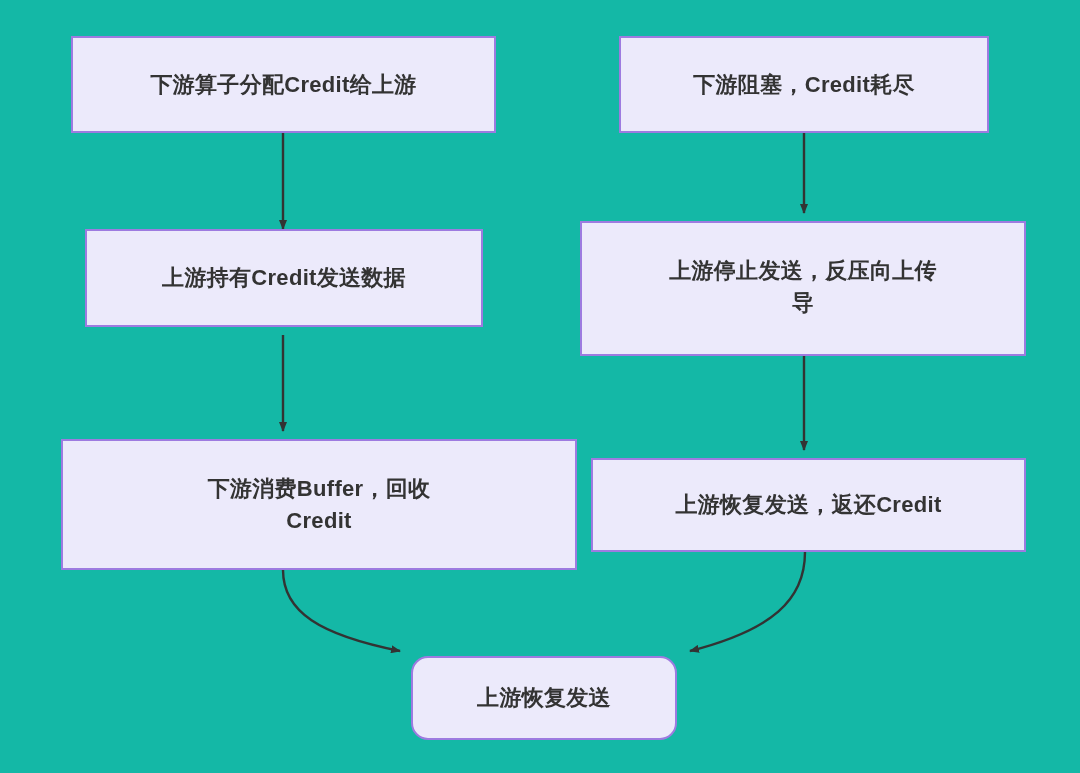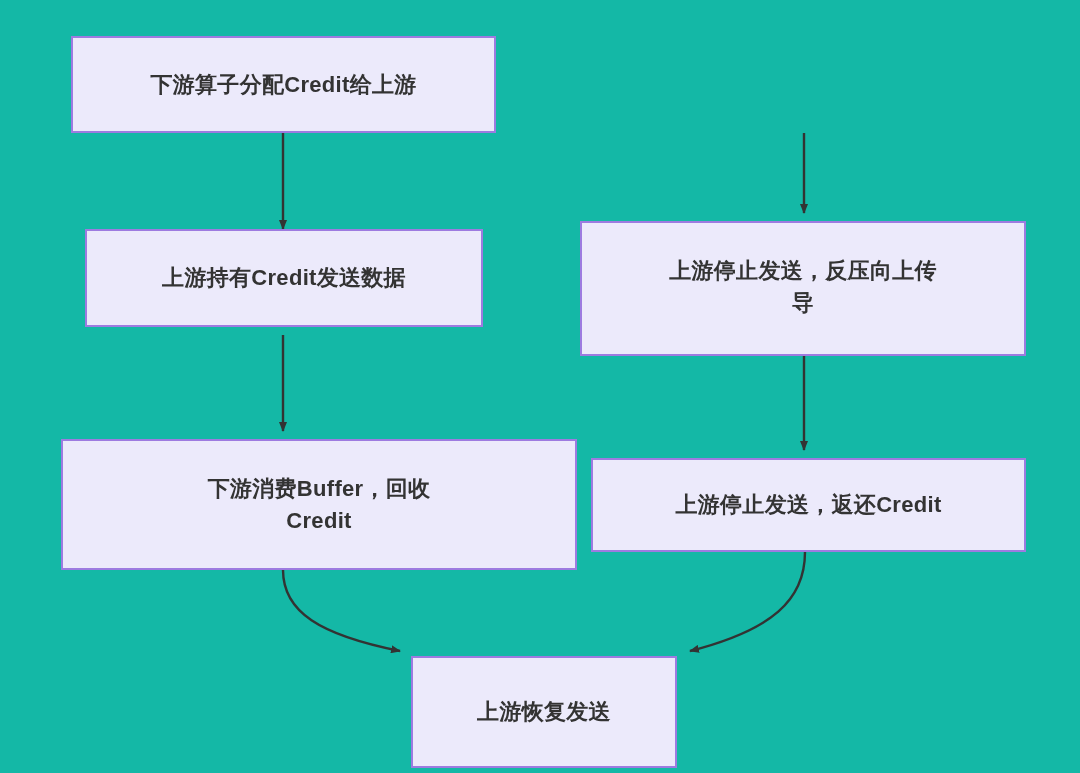--- a/index.html
+++ b/index.html
@@ -90,27 +90,30 @@
 
   <div class="node" style="left:85px; top:229px; width:398px; height:98px;">
     <span class="node-label">上游持有Credit发送数据</span>
   </div>
 
   <div class="node" style="left:61px; top:439px; width:516px; height:131px;">
     <span class="node-label">下游消费Buffer，回收
 Credit</span>
   </div>
 
+  <div class="node" style="left:619px; top:36px; width:370px; height:97px;">
+    <span class="node-label">下游阻塞，Credit耗尽</span>
+  </div>
 
   <div class="node" style="left:580px; top:221px; width:446px; height:135px;font-family:Liberation Mono, monospace;">
     <span class="node-label">上游停止发送，反压向上传
 导</span>
   </div>
 
   <div class="node" style="left:591px; top:458px; width:435px; height:94px;">
-    <span class="node-label">上游停止发送，返还Credit</span>
+    <span class="node-label">上游恢复发送，返还Credit</span>
   </div>
 
-  <div class="node" style="left:411px; top:656px; width:266px; height:112px;">
+  <div class="node" style="left:411px; top:656px; width:266px; height:84px;border-radius:17px;">
     <span class="node-label">上游恢复发送</span>
   </div>
 
 </div>
 
 </body></html>

